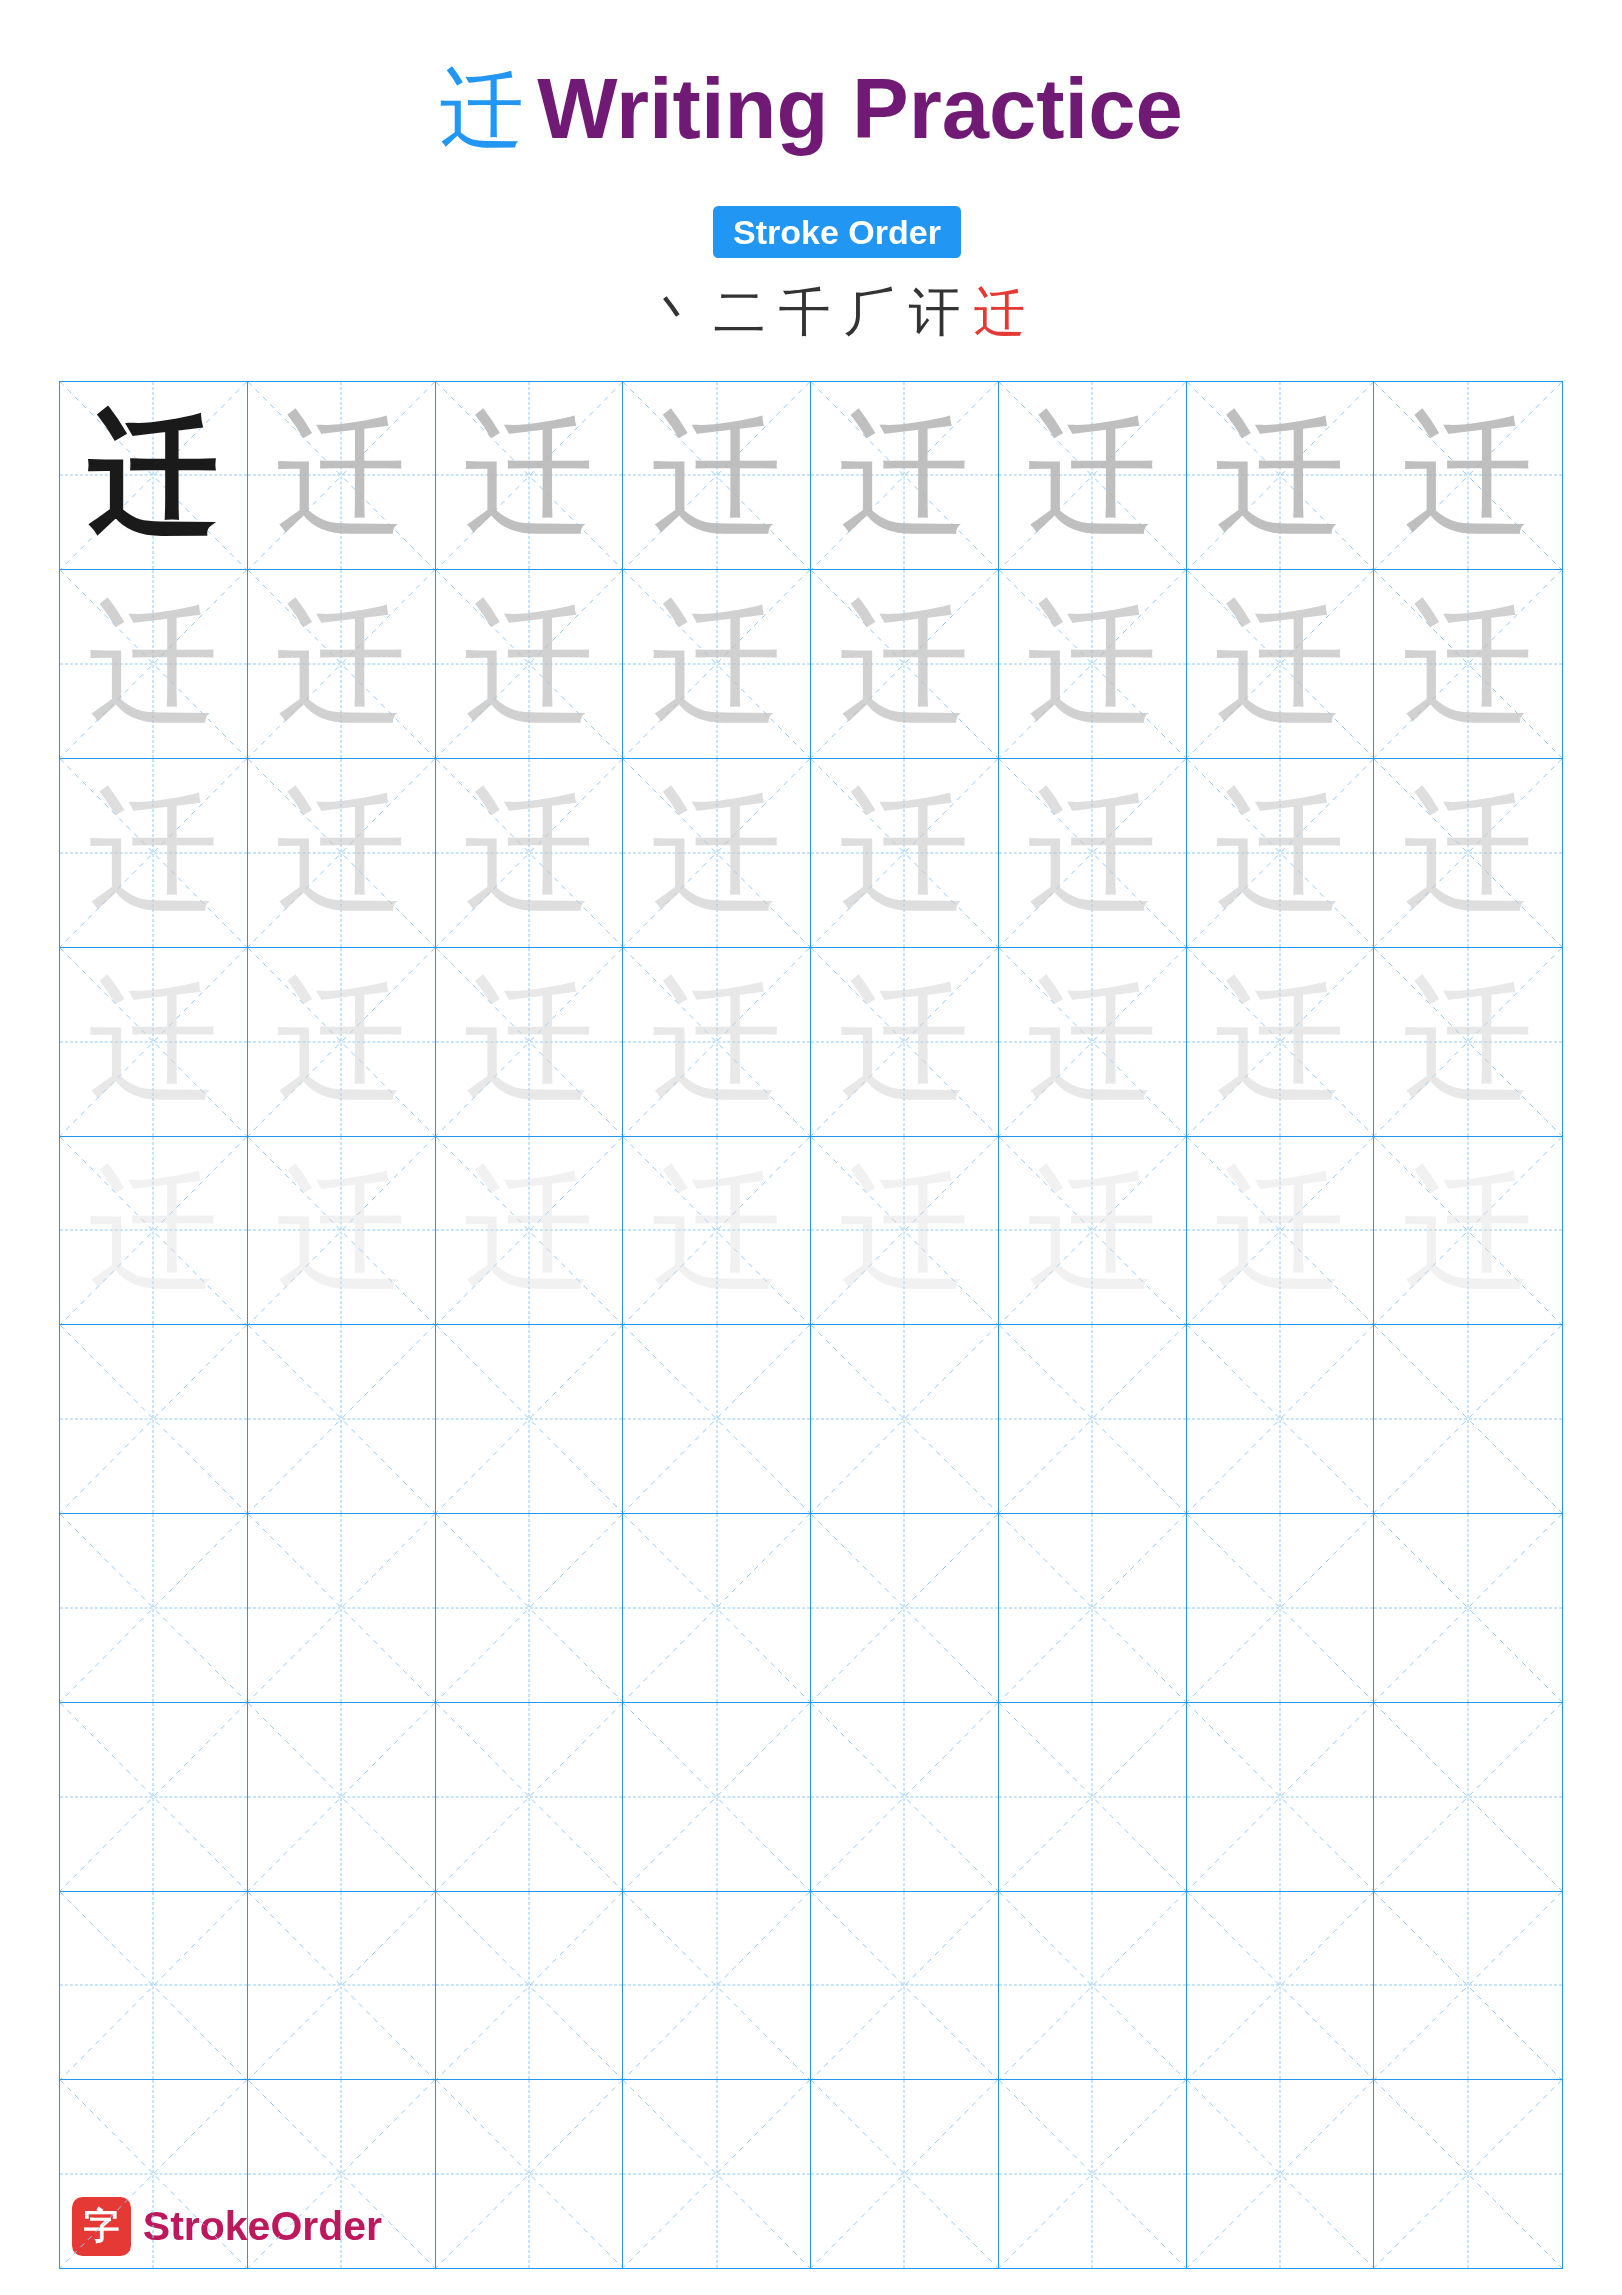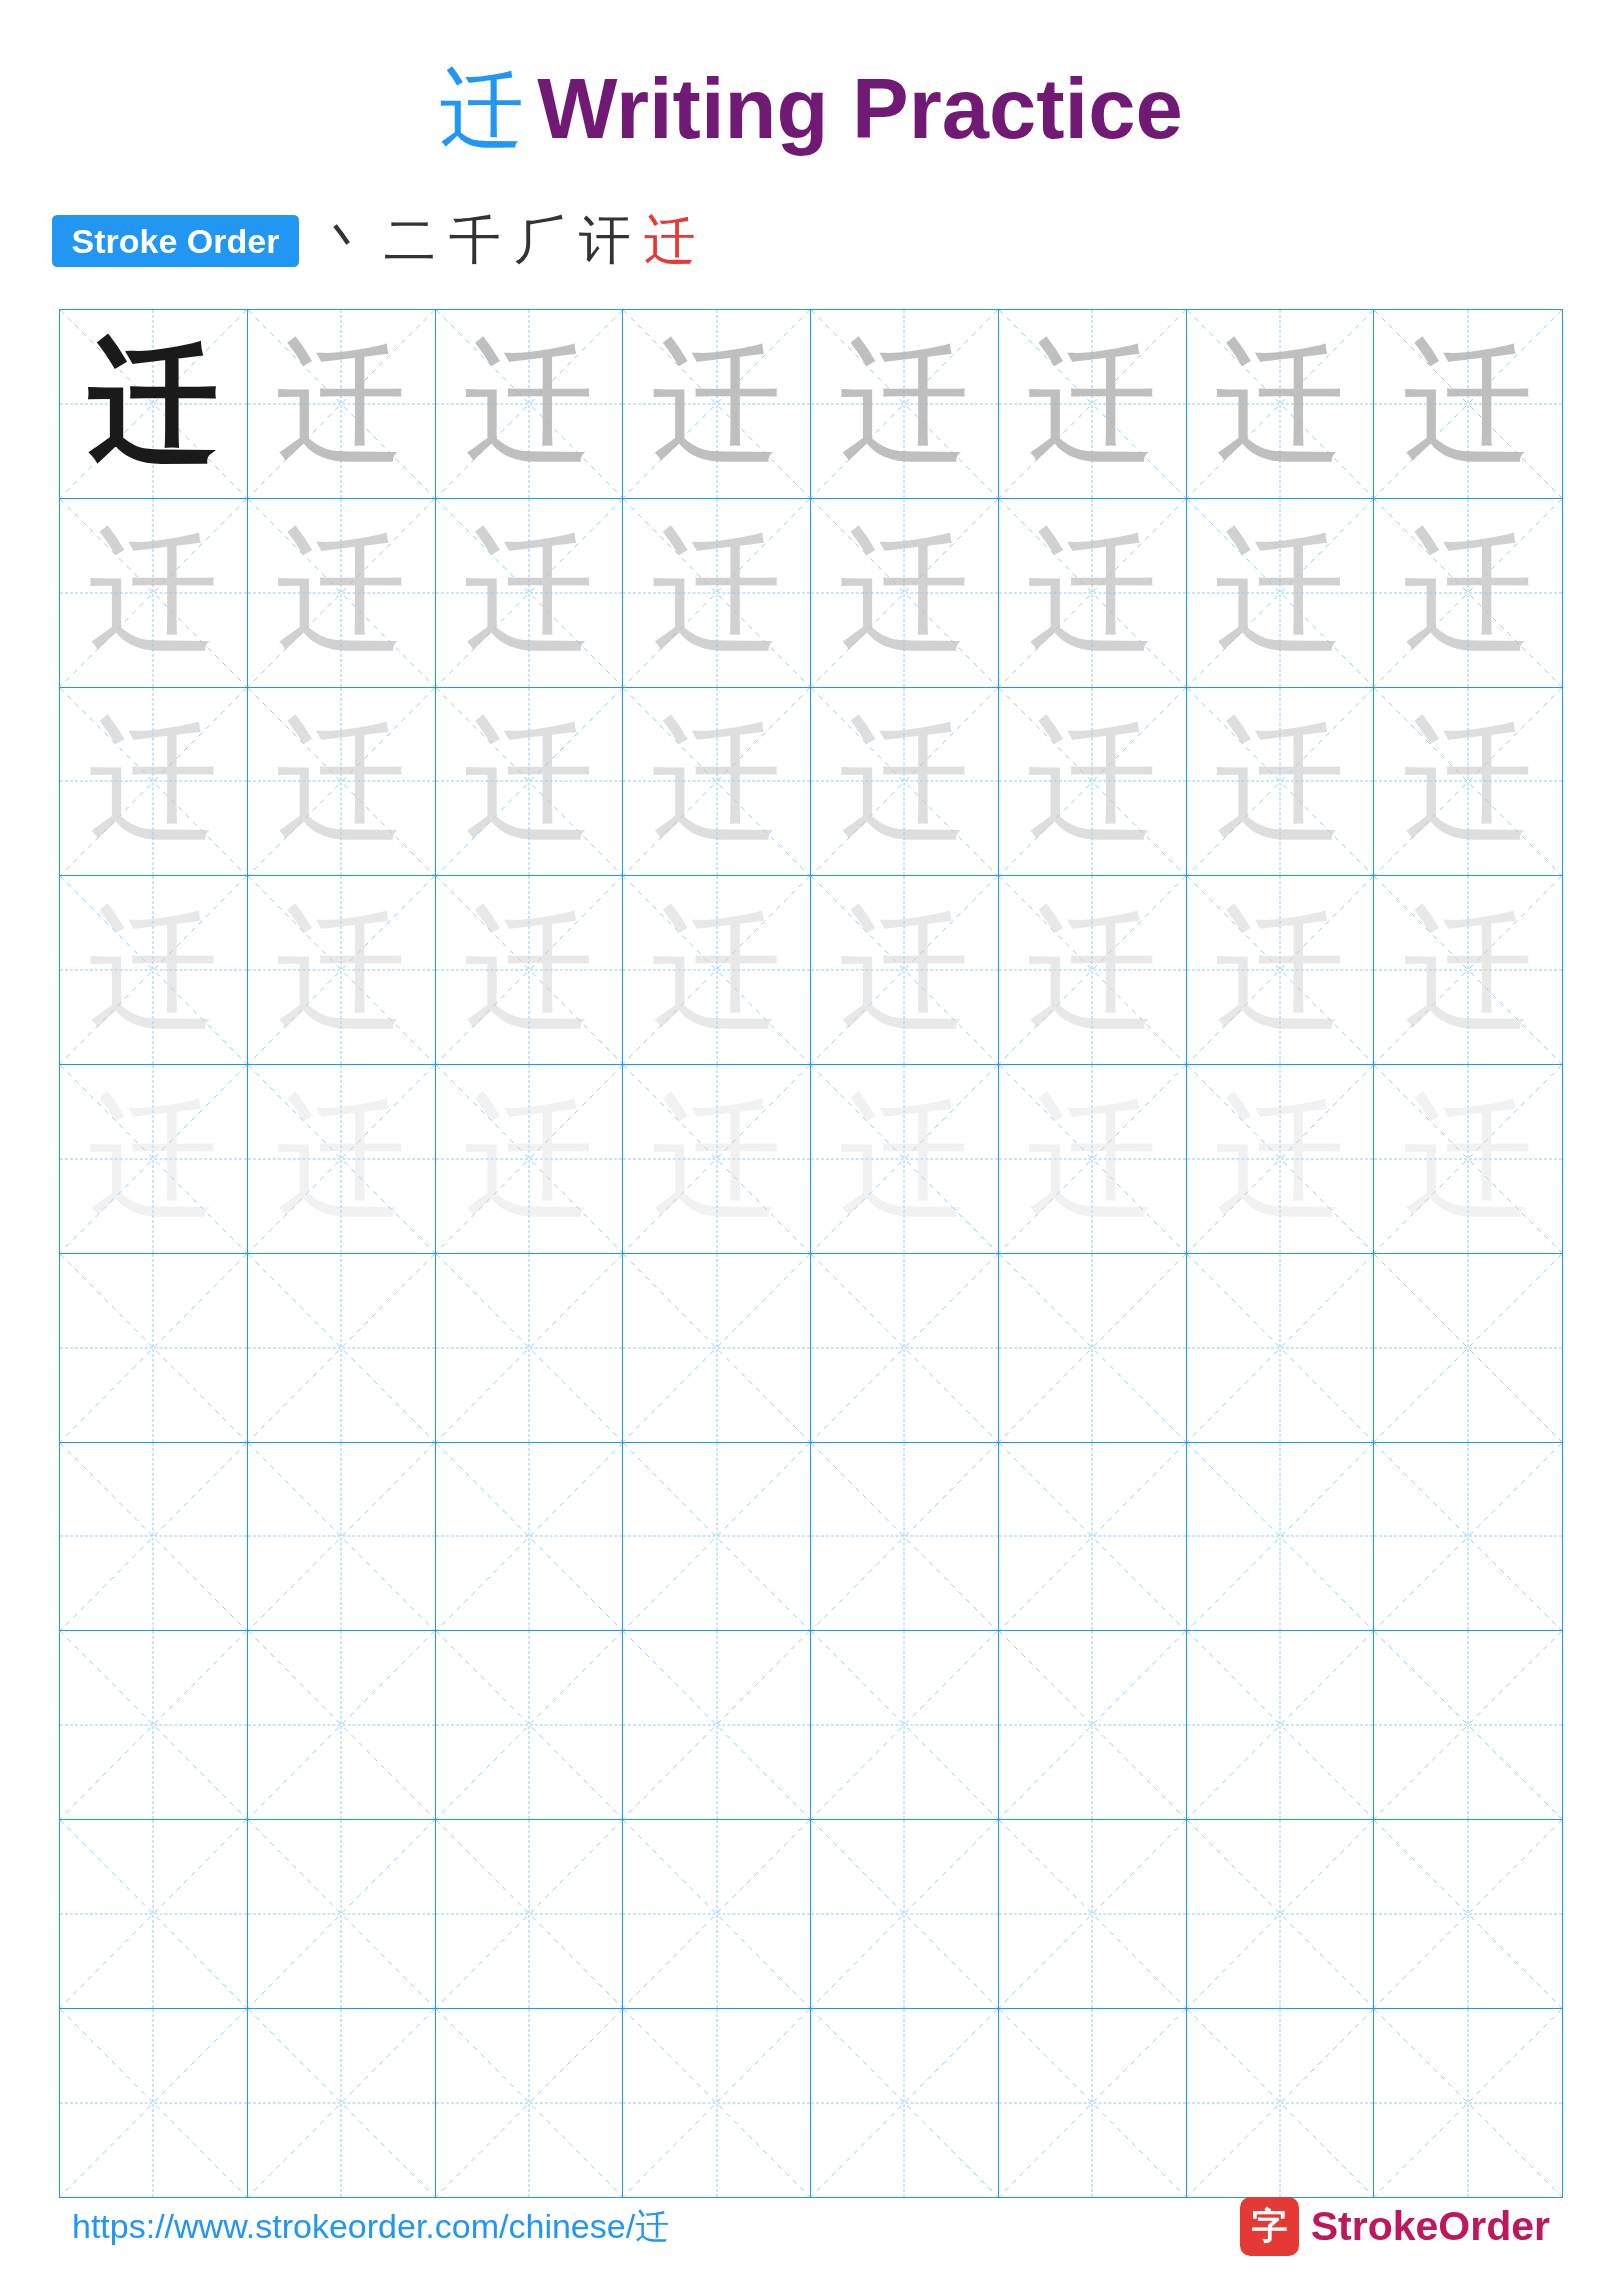--- a/index.html
+++ b/index.html
@@ -28,20 +28,21 @@
       font-weight: bold;
       margin-left: 13px;
     }
 
     .stroke-order-section {
       display: flex;
       align-items: center;
       padding-left: 52px;
       margin-bottom: 33px;
       gap: 19.6px;
+      flex-direction: column;
     }
     .stroke-order-badge {
       background: #2196F3;
       color: white;
       font-size: 34px;
       font-weight: bold;
       padding: 6.5px 19.6px;
       border-radius: 5.2px;
       white-space: nowrap;
     }
@@ -749,19 +750,18 @@
         <div class="cell-diag"><svg viewBox="0 0 286.875 286.875" width="188" height="188">
             <line x1="0" y1="0" x2="100%" y2="100%" stroke="#90CAF9" stroke-width="1.5" stroke-dasharray="8,8"></line>
             <line x1="100%" y1="0" x2="0" y2="100%" stroke="#90CAF9" stroke-width="1.5" stroke-dasharray="8,8"></line>
           </svg></div>
       </div>
   </div>
 
 </div>
 
 <div class="footer">
-  <span class="footer-url">https://www.strokeorder.com/chinese/迁</span>
   <div class="footer-brand">
     <div class="footer-brand-icon">字</div>
     <span class="footer-brand-text">StrokeOrder</span>
   </div>
 </div>
 
 
 </body></html>

